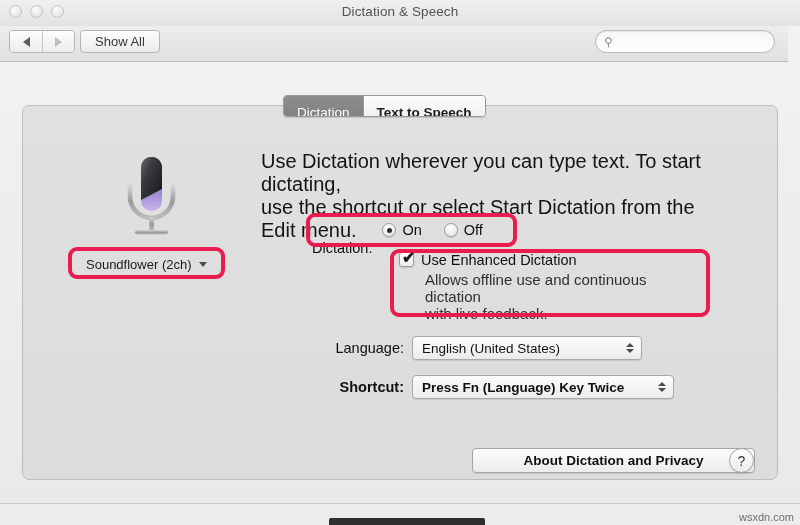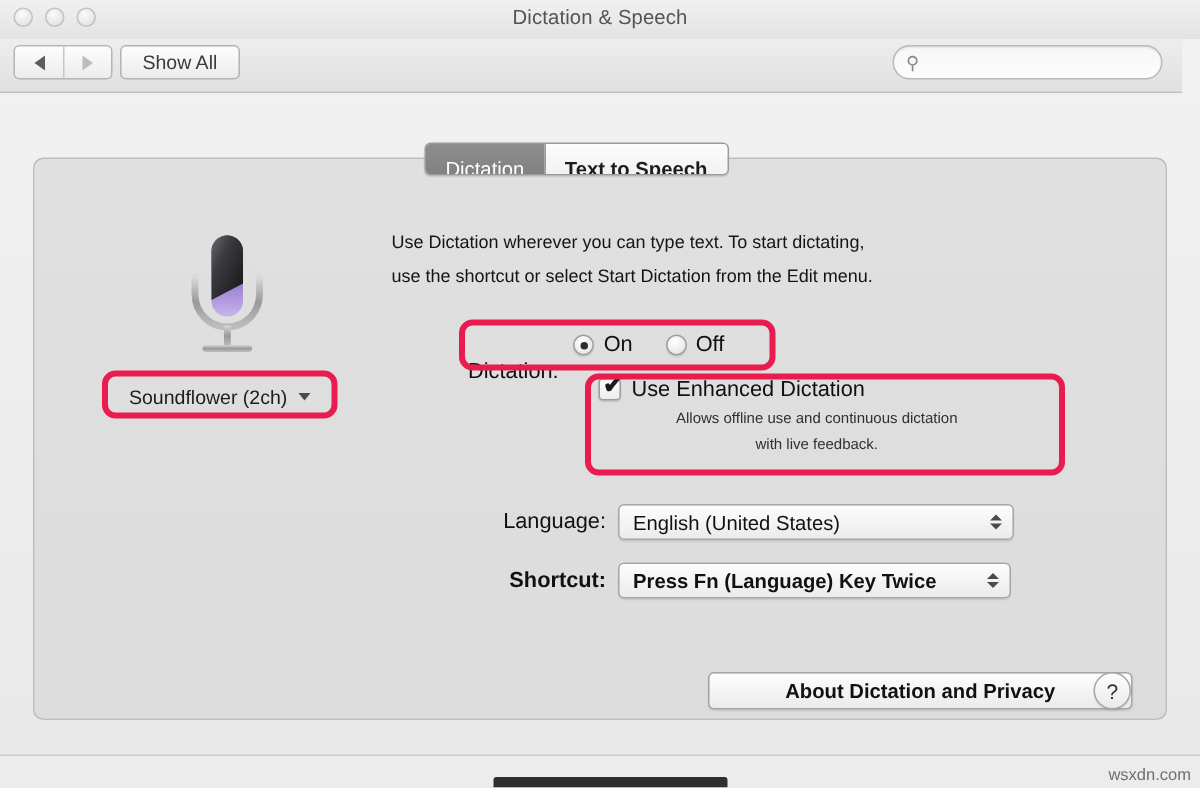--- a/index.html
+++ b/index.html
@@ -170,21 +170,21 @@
     border-left: 4.5px solid transparent;
     border-right: 4.5px solid transparent;
     border-top: 5px solid #4a4a4a;
   }
 
   
   #desc {
     position: absolute;
     left: 261px; top: 150px;
     width: 470px;
-    font-size: 12px;
+    font-size: 20px;
     color: #141414;
     line-height: 23px;
   }
 
   
   #dictation-row {
     position: absolute;
     left: 312px; top: 219px;
     display: flex; align-items: center;
     font-size: 14.5px; color: #101010;
@@ -226,25 +226,24 @@
   }
   #checkmark {
     position: absolute;
     left: 2px; top: -3px;
     font-size: 16px; color: #1b1b1b;
     line-height: 16px;
     font-weight: bold;
   }
   #enhanced-label { font-size: 14.5px; color: #101010; }
   #enhanced-sub {
-    margin: 3px 0 0 8px;
-    font-size: 10px; color: #303030;
+    margin: 3px 0 0 26px;
+    font-size: 15px; color: #303030;
     line-height: 17px;
     width: 275px;
-    text-align: center;
   }
 
   
   .form-row {
     position: absolute;
     display: flex; align-items: center;
   }
   .form-label {
     font-size: 14.5px; color: #101010;
     text-align: right;
@@ -265,21 +264,21 @@
   .popup .arrows {
     position: absolute;
     right: 7px; top: 50%;
     transform: translateY(-50%);
     display: flex; flex-direction: column; gap: 2px;
   }
   .arr-up { width:0;height:0;border-left:4px solid transparent;border-right:4px solid transparent;border-bottom:4px solid #4b4b4b; }
   .arr-dn { width:0;height:0;border-left:4px solid transparent;border-right:4px solid transparent;border-top:4px solid #4b4b4b; }
 
   #row-language { left: 312px; top: 336px; }
-  #row-language .popup { width: 264px; }
+  #row-language .popup { width: 230px; }
   #row-shortcut { left: 312px; top: 375px; font-weight: bold; }
   #row-shortcut .popup { width: 262px; }
 
   
   #about-btn {
     position: absolute;
     left: 472px; top: 448px;
     width: 283px; height: 25px;
     border: 1px solid #a5a5a5;
     border-radius: 4px;

